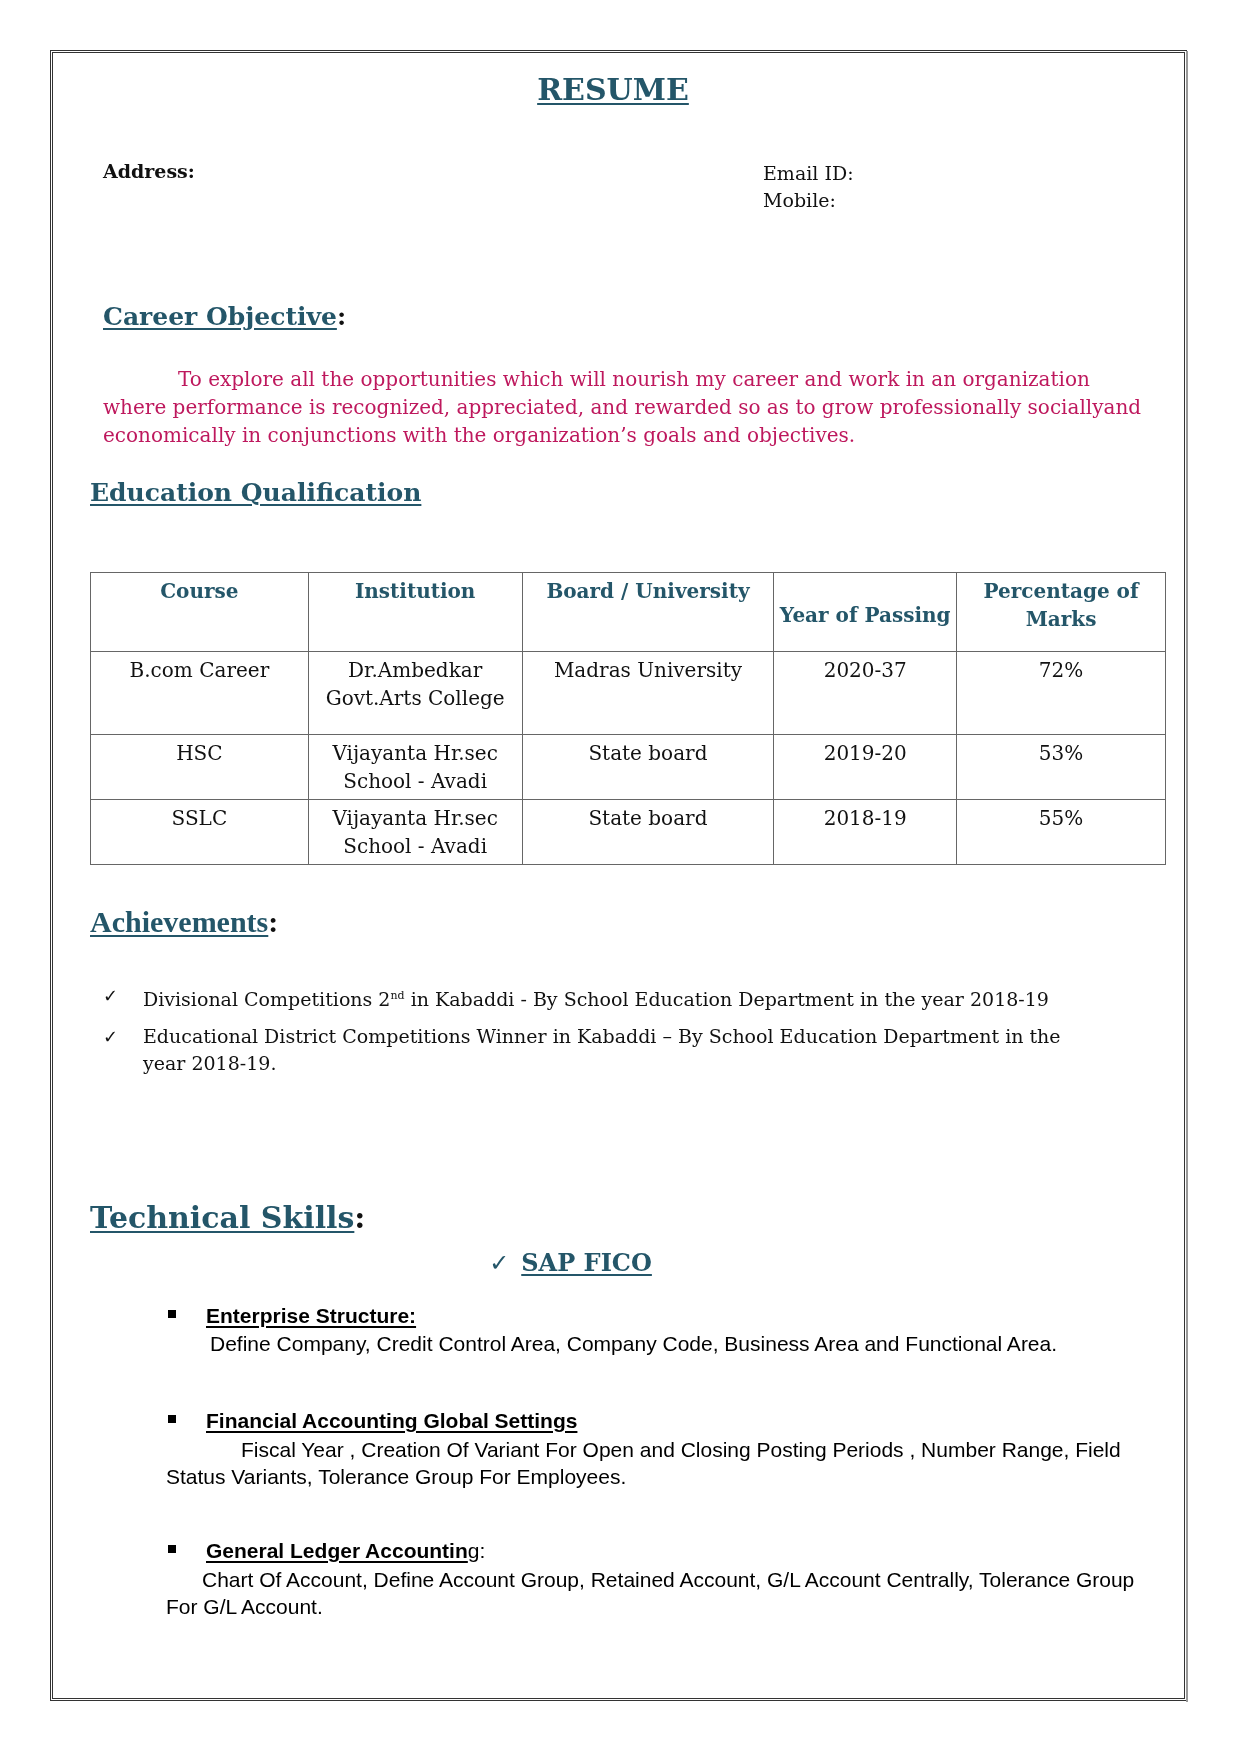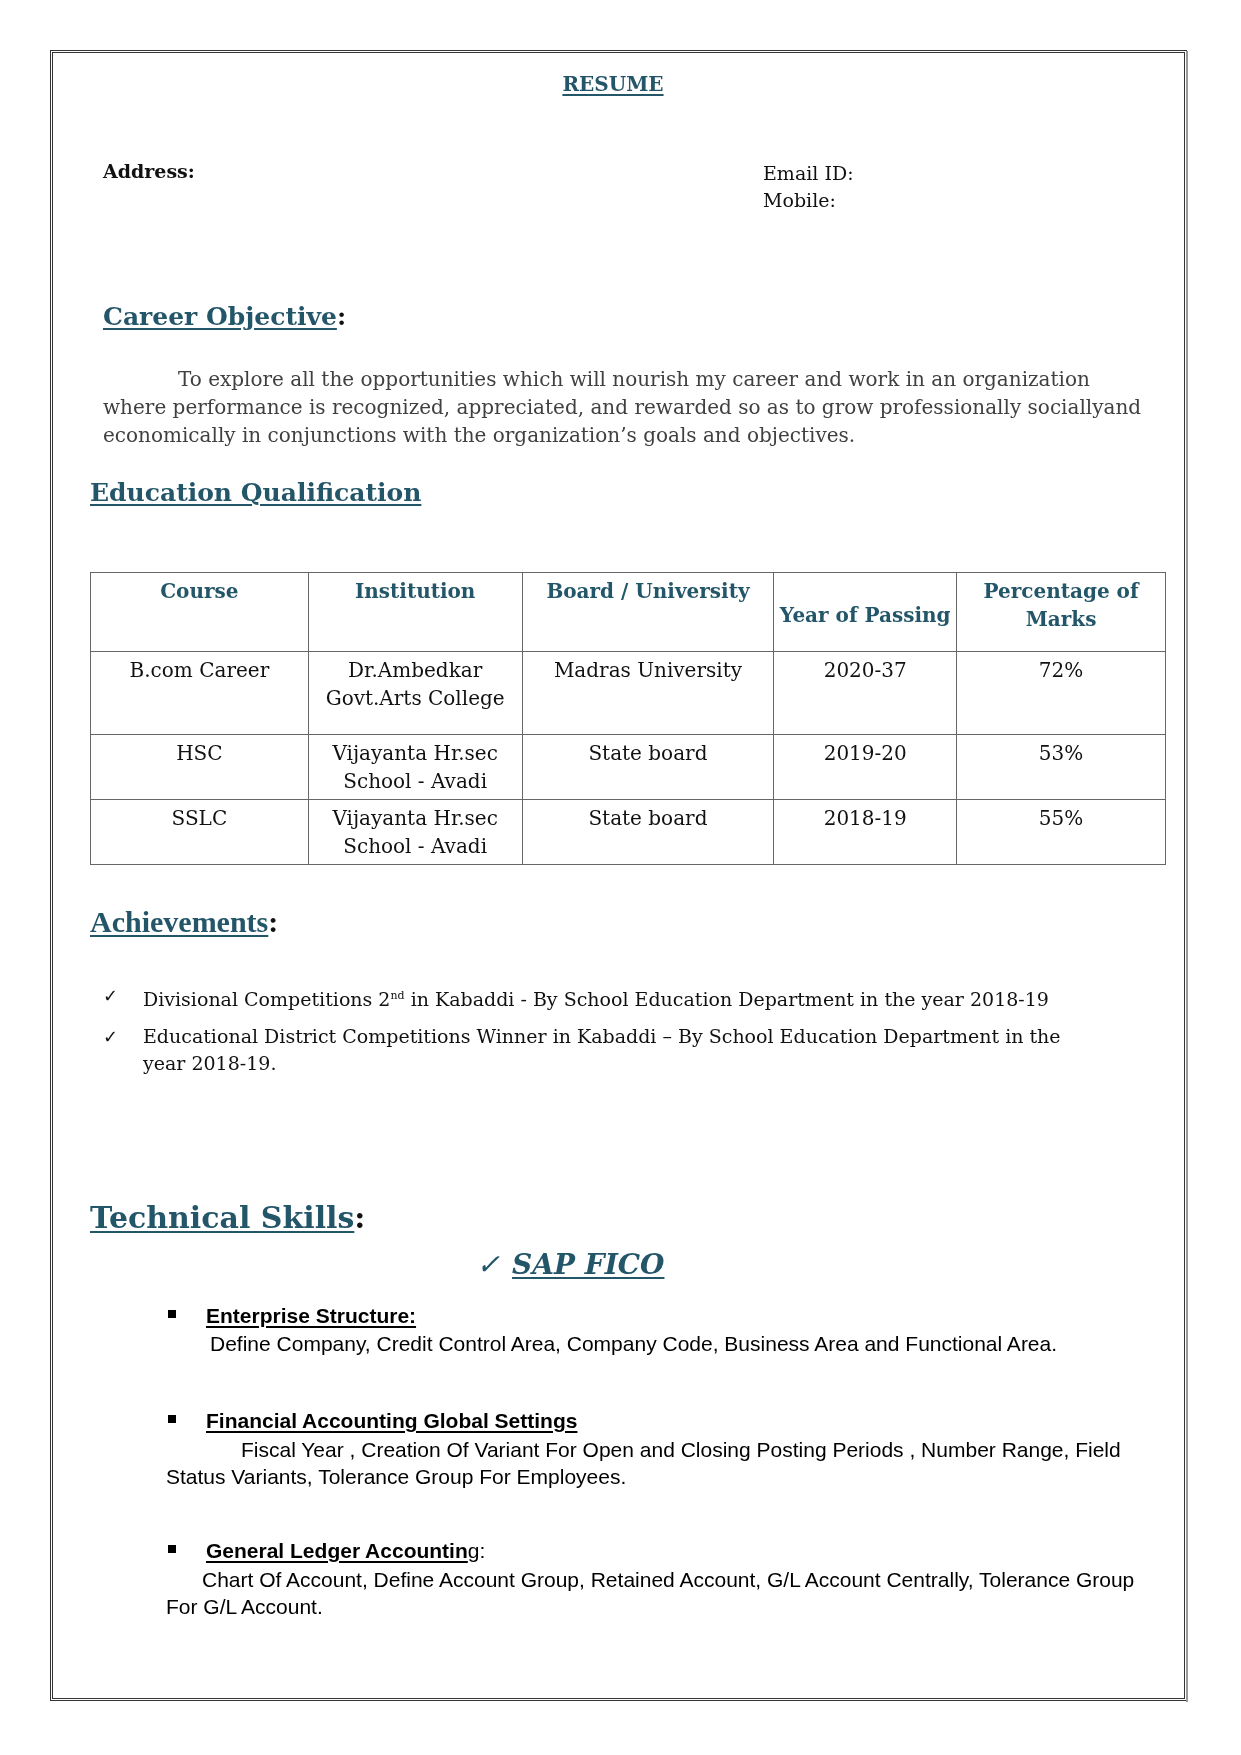--- a/index.html
+++ b/index.html
@@ -1,46 +1,46 @@
 <!DOCTYPE html>
 <html><head>
 <meta charset="utf-8">
 <style>
   html, body { margin: 0; padding: 0; background: #ffffff; }
   body { width: 1241px; height: 1755px; position: relative; font-family: "DejaVu Serif", serif; color: #111; overflow: hidden; }
   .page-border { position: absolute; left: 50px; top: 50px; width: 1137px; height: 1651px; border: 3px double #333; box-sizing: border-box; }
   .page-border::after { content: ""; position: absolute; right: -4px; top: -2px; bottom: -4px; width: 2px; background: #999; }
   .abs { position: absolute; }
   .teal { color: #245669; }
-  .title { left: 0; width: 1226px; top: 72px; text-align: center; font-size: 20px; font-weight: bold; }
+  .title { left: 0; width: 1226px; top: 72px; text-align: center; font-size: 30px; font-weight: bold; }
   .title span { text-decoration: underline; text-decoration-thickness: 2px; text-underline-offset: 3px; }
   .label { font-size: 19px; }
   .addr { left: 103px; top: 160px; font-weight: bold; }
   .email { left: 763px; top: 160px; line-height: 27px; }
   .h2 { font-size: 25px; font-weight: bold; }
   .h2 .u { text-decoration: underline; text-decoration-thickness: 2px; text-underline-offset: 3px; }
   .h2 .c { color: #245669; }
   .career-h { left: 103px; top: 302px; }
-  .objective { left: 103px; top: 365px; width: 1050px; font-size: 20px; line-height: 28px; color: #404040; }
+  .objective { left: 103px; top: 365px; width: 1050px; font-size: 20px; line-height: 28px; color: #be185d; }
   .objective .indent { display: inline-block; width: 75px; }
   .edu-h { left: 90px; top: 478px; }
   table.edu { position: absolute; left: 90px; top: 572px; width: 1076px; border-collapse: collapse; font-size: 20px; }
   table.edu th, table.edu td { border: 1.5px solid #666; text-align: center; vertical-align: top; padding: 4px 4px; line-height: 28px; }
   table.edu th { color: #245669; font-weight: bold; height: 64px; }
   table.edu th.year { vertical-align: middle; padding-top: 10px; }
   table.edu td { font-weight: normal; }
   table.edu tr.r1 td { height: 74px; }
   table.edu tr.r2 td, table.edu tr.r3 td { height: 55px; }
   .ach-h { left: 90px; top: 905px; font-size: 30px; font-family: Liberation Serif, serif; }
   .ach-list { left: 103px; top: 982px; width: 960px; font-size: 19px; line-height: 27px; list-style: none; margin: 0; padding: 0; }
   .ach-list li { position: relative; padding-left: 40px; margin-bottom: 10px; }
   .ach-list .check { position: absolute; left: 0; top: 0; font-size: 18px; }
   sup { font-size: 11px; }
   .tech-h { left: 90px; top: 1200px; font-size: 30px; }
-  .sap { left: 0; width: 1141px; top: 1248px; text-align: center; font-size: 28px; font-weight: bold; font-style: italic; }
+  .sap { left: 0; width: 1141px; top: 1248px; text-align: center; font-size: 24px; font-weight: bold; }
   .sap .check { font-weight: normal; margin-right: 12px; }
   .sap .u { text-decoration: underline; text-decoration-thickness: 2px; text-underline-offset: 3px; }
   .skill { font-family: "Liberation Sans", sans-serif; font-size: 21px; color: #000; }
   .skill-h { left: 168px; font-weight: bold; margin-top: 17px; }
   .skill-h .bullet { display: inline-block; width: 8px; height: 8px; background: #000; margin-right: 30px; vertical-align: middle; position: relative; top: -3px; }
   .skill-h .u { text-decoration: underline; text-decoration-thickness: 2px; text-underline-offset: 3px; }
   .skill-d { left: 166px; width: 1000px; font-weight: normal; line-height: 27px; }
   .s1h { top: 1287px; } .s1d { top: 1330px; left: 210px; }
   .s2h { top: 1392px; } .s2d { top: 1436px; }
   .s3h { top: 1522px; } .s3d { top: 1566px; }

